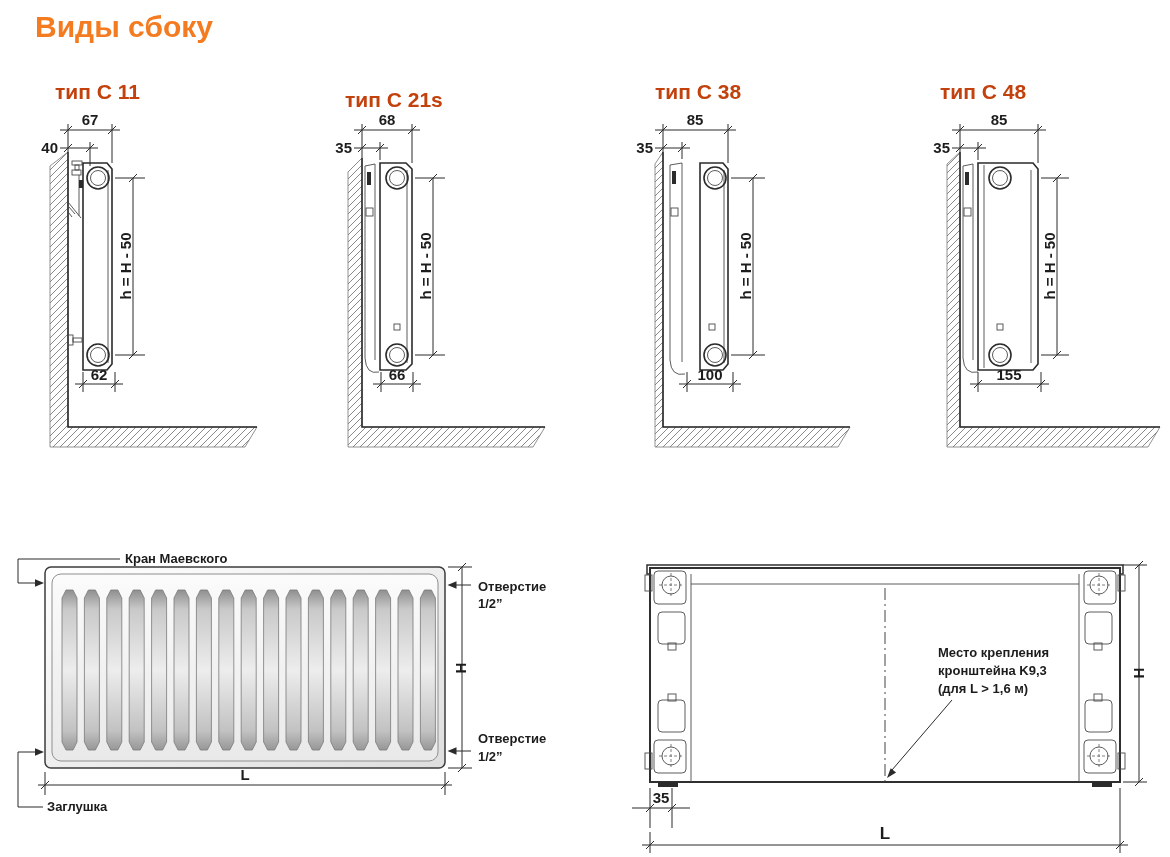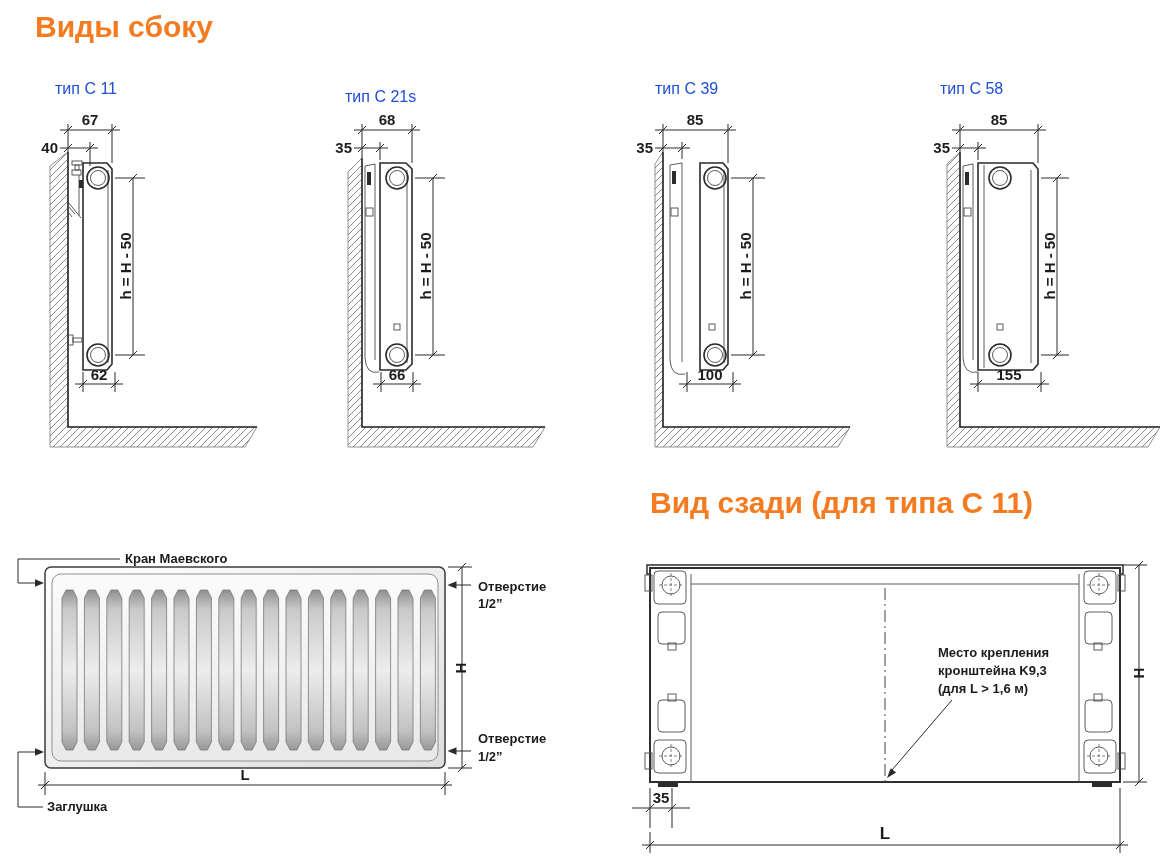--- a/index.html
+++ b/index.html
@@ -1,39 +1,39 @@
 <!DOCTYPE html>
 <html><head>
 <meta charset="utf-8">
 <style>
   html,body{margin:0;padding:0;background:#fff;}
   .canvas{position:relative;width:1170px;height:857px;background:#fff;overflow:hidden;
           font-family:"Liberation Sans",sans-serif;color:#1c1c1c;}
   .sec-title{position:absolute;font-size:30px;font-weight:bold;color:#F47B20;letter-spacing:0;}
-  .type-label{position:absolute;font-size:16px;font-weight:normal;color:#1d4ed8;}
+  .type-label{position:absolute;font-size:21px;font-weight:bold;color:#c2410c;}
   svg{position:absolute;overflow:visible;}
   svg text{font-family:"Liberation Sans",sans-serif;fill:#1c1c1c;}
   .dimtxt{font-size:15px;font-weight:bold;}
   .lbltxt{font-size:13px;font-weight:bold;}
   .ln{stroke:#2b2b2b;stroke-width:1.6;fill:none;}
   .lnf{stroke:#2b2b2b;stroke-width:1.6;fill:#fff;}
   .thin{stroke:#4a4a4a;stroke-width:0.9;fill:none;}
   .dim{stroke:#2b2b2b;stroke-width:1;fill:none;}
   .dark{fill:#2b2b2b;stroke:none;}
 </style>
 </head>
 <body>
 
 <div class="canvas">
 
   <div class="sec-title" style="left:35px;top:10px;">Виды сбоку</div>
   <div class="type-label" style="left:55px;top:80px;">тип C 11</div>
   <div class="type-label" style="left:345px;top:88px;">тип C 21s</div>
-  <div class="type-label" style="left:655px;top:80px;">тип C 39</div>
-  <div class="type-label" style="left:940px;top:80px;">тип C 58</div>
+  <div class="type-label" style="left:655px;top:80px;">тип C 38</div>
+  <div class="type-label" style="left:940px;top:80px;">тип C 48</div>
 
   <svg style="left:35px;top:108px;" width="230" height="340" viewBox="0 0 230 340">
     <defs>
         <pattern id="hatch1" width="7" height="7" patternUnits="userSpaceOnUse">
           <path d="M0,7 L7,0" stroke="#6b6b6b" stroke-width="0.8"></path>
         </pattern>
       </defs>
     <g>
       <polygon points="15,58 33,44 33,319 222,319 210,339 15,339" fill="url(#hatch1)" stroke="#777" stroke-width="0.8"></polygon>
       <path d="M33,44 L33,319 L222,319" class="ln" stroke-width="1.3"></path>
@@ -307,21 +307,20 @@
       <path d="M41,249 L49,241 M441,249 L449,241" class="dim"></path>
       <text class="dimtxt" x="245" y="240" text-anchor="middle">L</text>
     </g>
     <g>
       <path d="M36,212 L18,212 L18,267 L43,267" class="dim"></path>
       <polygon points="44,212 35,208.2 35,215.8" class="dark"></polygon>
       <text class="lbltxt" x="47" y="271">Заглушка</text>
     </g>
   </svg>
 
-  <div class="sec-title" style="left:650px;top:486px;">Вид сзади (для типа C 11)</div>
   <svg style="left:620px;top:540px;" width="550" height="317" viewBox="0 0 550 317">
     <g>
       <rect x="27" y="25" width="476" height="9" fill="#fff" stroke="#2f2f2f" stroke-width="1.5"></rect>
       <rect x="30" y="28" width="470" height="214" fill="#fff" stroke="#2f2f2f" stroke-width="2"></rect>
       <path d="M71,34 L71,242 M459,34 L459,242 M71,44 L459,44" class="thin"></path>
       <rect x="38" y="242" width="20" height="5" class="dark"></rect>
       <rect x="472" y="242" width="20" height="5" class="dark"></rect>
     </g>
     <g>
       <rect x="34" y="31" width="32" height="33" rx="4" class="thin"></rect>

